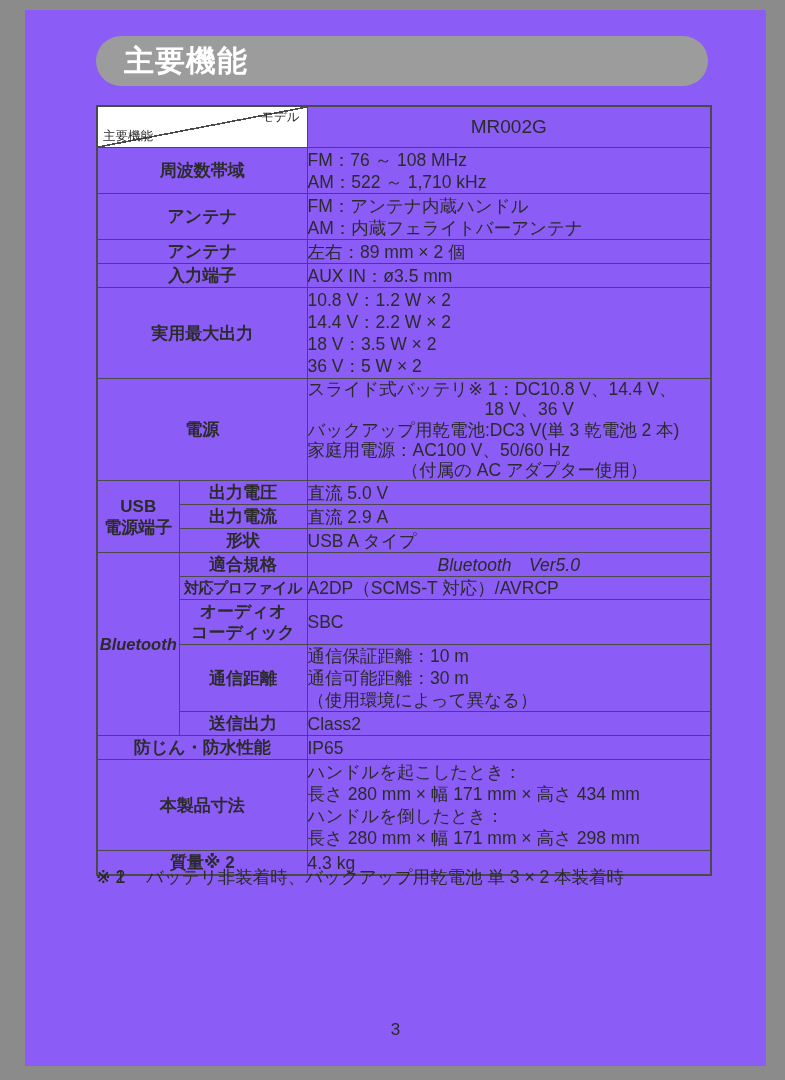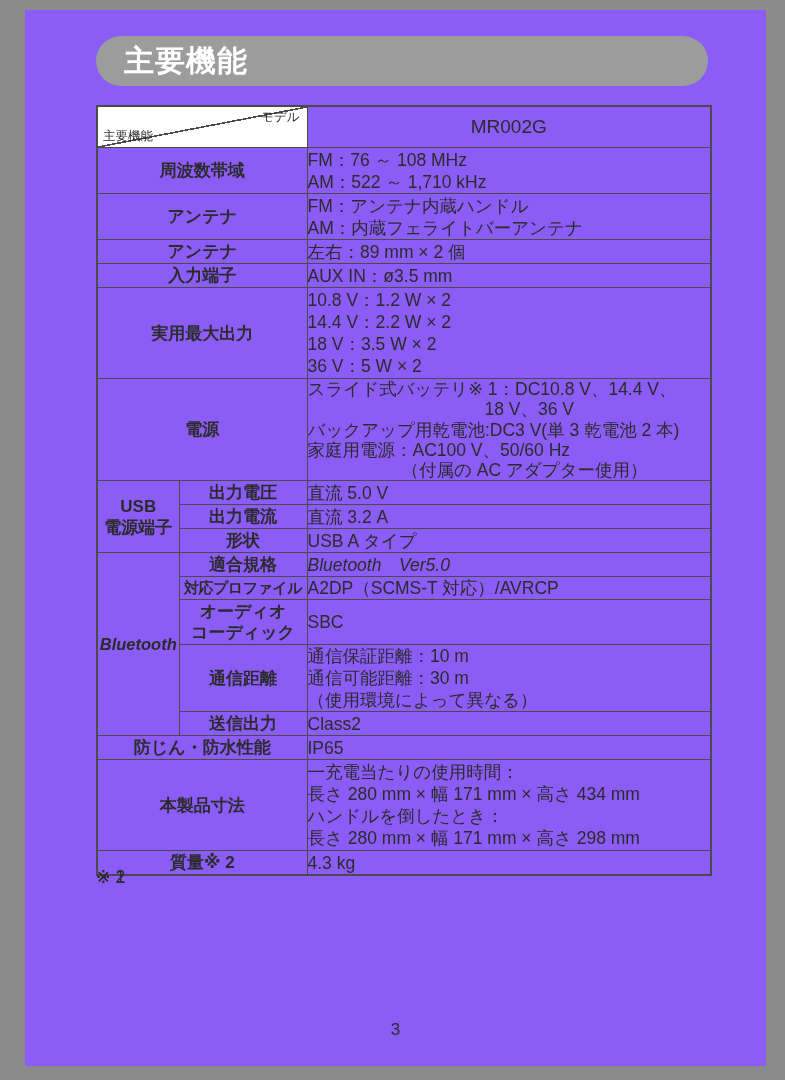--- a/index.html
+++ b/index.html
@@ -45,21 +45,21 @@
     position:relative;height:40px;
     background:linear-gradient(to bottom right,
       #ffffff calc(50% - 0.8px),
       #4a4a4a calc(50% - 0.8px),
       #4a4a4a calc(50% + 0.8px),
       #ffffff calc(50% + 0.8px));
   }
   .diag .corner-top{position:absolute;top:2px;right:7px;font-size:12.5px;font-weight:400;}
   .diag .corner-bottom{position:absolute;bottom:2px;left:5px;font-size:12.5px;font-weight:400;}
   td.model{text-align:center;font-size:19px;font-weight:400;}
-  .it{font-style:italic;}
+  .it{font-style:italic;text-align:center;}
   td.tight{font-size:15px;letter-spacing:-0.5px;}
   td.sub2 div{line-height:21px;}
   .notes{
     position:absolute;left:71px;top:856px;width:620px;
     font-size:17.5px;line-height:23.5px;
   }
   .note{position:relative;}
   .note .marker{position:absolute;left:0;top:0;}
   .note.pad1{padding-left:25px;}
   .note.pad2{padding-left:50px;}
@@ -150,21 +150,21 @@
         <div>電源端子</div>
       </td>
       <td class="lbl" style="height:22px">出力電圧</td>
       <td class="val">
         <div>直流 5.0 V</div>
       </td>
     </tr>
     <tr>
       <td class="lbl" style="height:22px">出力電流</td>
       <td class="val">
-        <div>直流 3.2 A</div>
+        <div>直流 2.9 A</div>
       </td>
     </tr>
     <tr>
       <td class="lbl" style="height:22px">形状</td>
       <td class="val">
         <div>USB A タイプ</div>
       </td>
     </tr>
 
     <tr>
@@ -207,21 +207,21 @@
     <tr>
       <td colspan="2" class="lbl" style="height:22px">防じん・防水性能</td>
       <td class="val">
         <div>IP65</div>
       </td>
     </tr>
 
     <tr>
       <td colspan="2" class="lbl" style="height:90px">本製品寸法</td>
       <td class="val">
-        <div>一充電当たりの使用時間：</div>
+        <div>ハンドルを起こしたとき：</div>
         <div>長さ 280 mm × 幅 171 mm × 高さ 434 mm</div>
         <div>ハンドルを倒したとき：</div>
         <div>長さ 280 mm × 幅 171 mm × 高さ 298 mm</div>
       </td>
     </tr>
 
     <tr>
       <td colspan="2" class="lbl" style="height:22px">質量※ 2</td>
       <td class="val">
         <div>4.3 kg</div>
@@ -232,18 +232,19 @@
 
   <div class="notes">
     <div class="note pad1">
       <span class="marker">・</span>
     </div>
     <div class="note pad2">
       <span class="marker">※ 1</span>
     </div>
     <div class="note pad2">
       <span class="marker">※ 2</span>
+      <span>バッテリ非装着時、バックアップ用乾電池 単 3 × 2 本装着時</span>
     </div>
   </div>
 
   <div class="pagenum">3</div>
 
 </div>
 
 </body></html>

